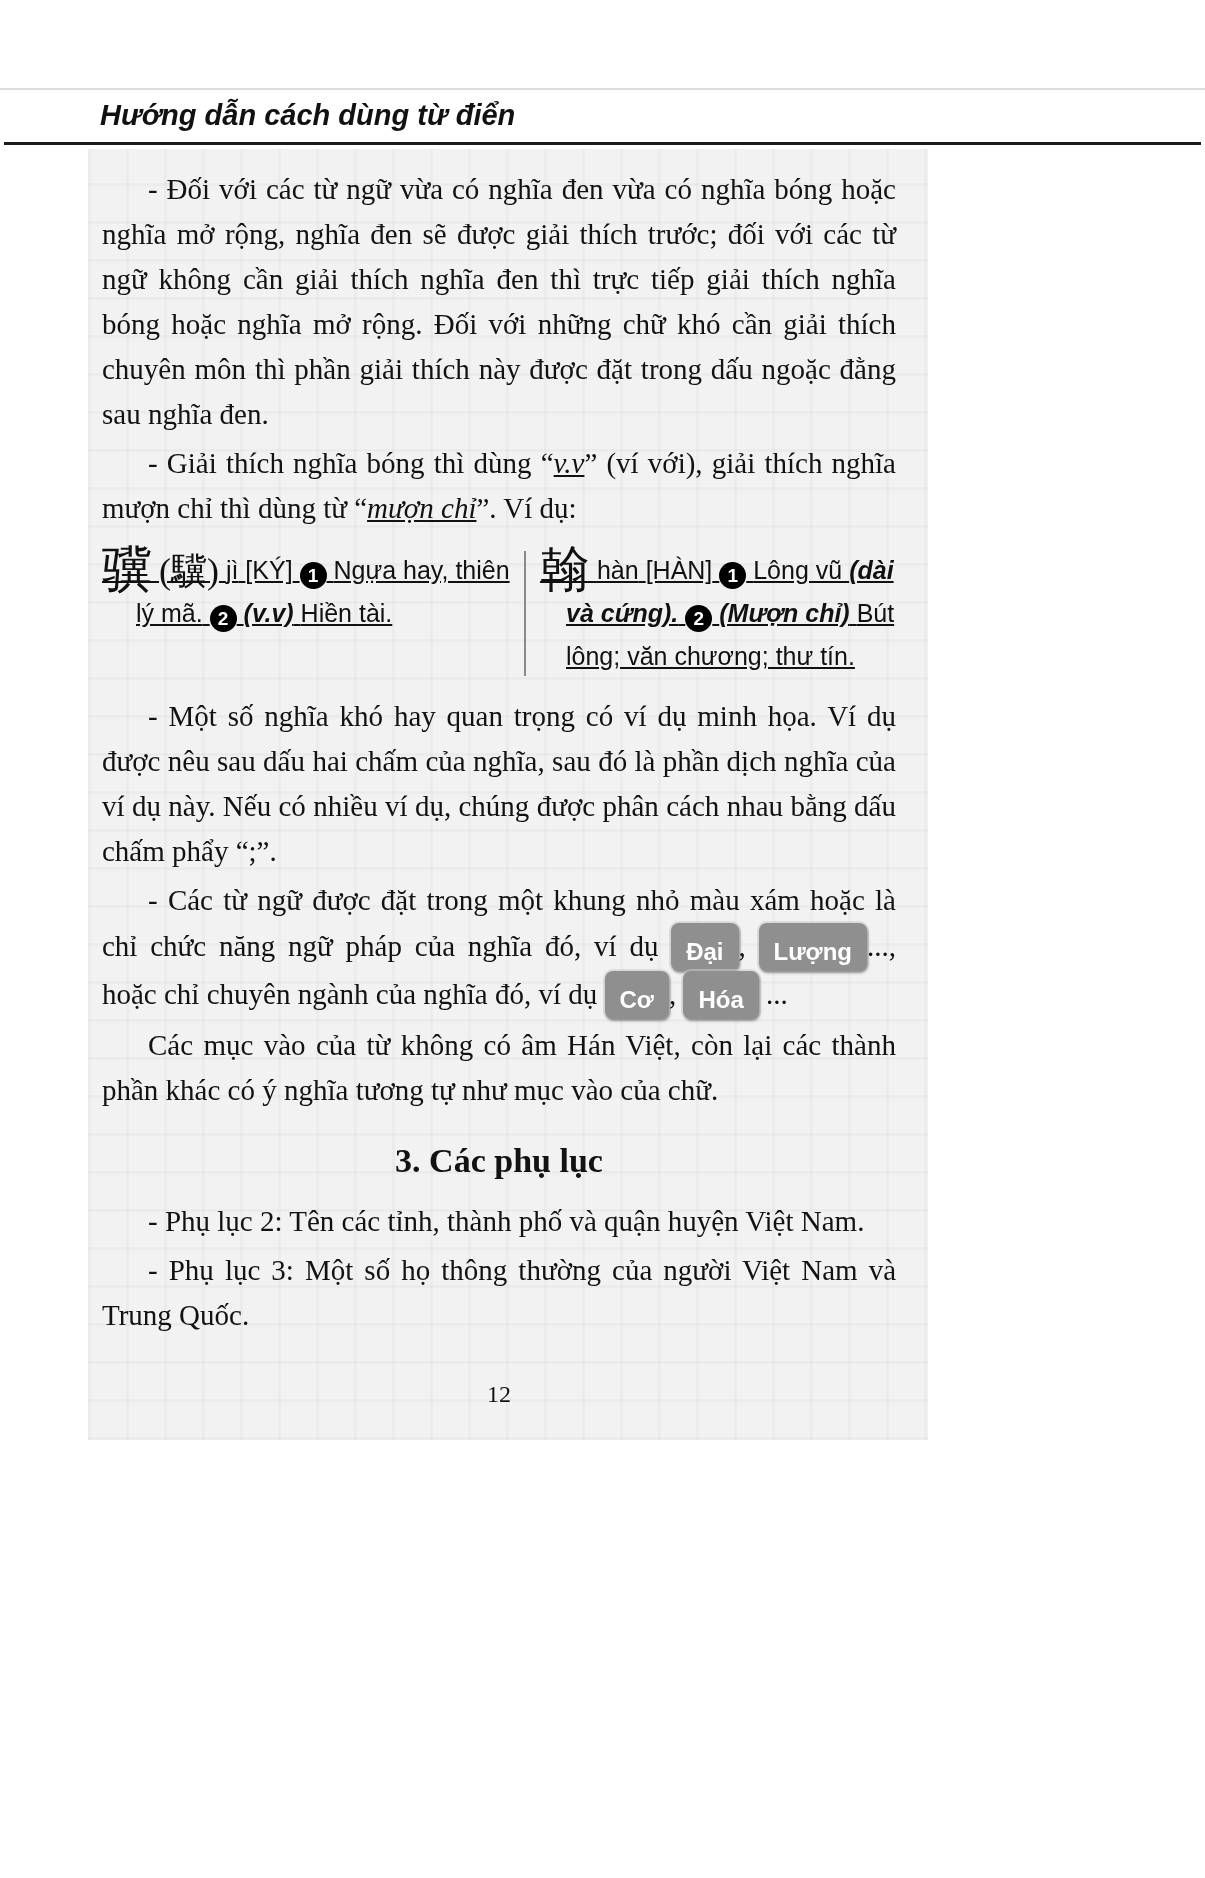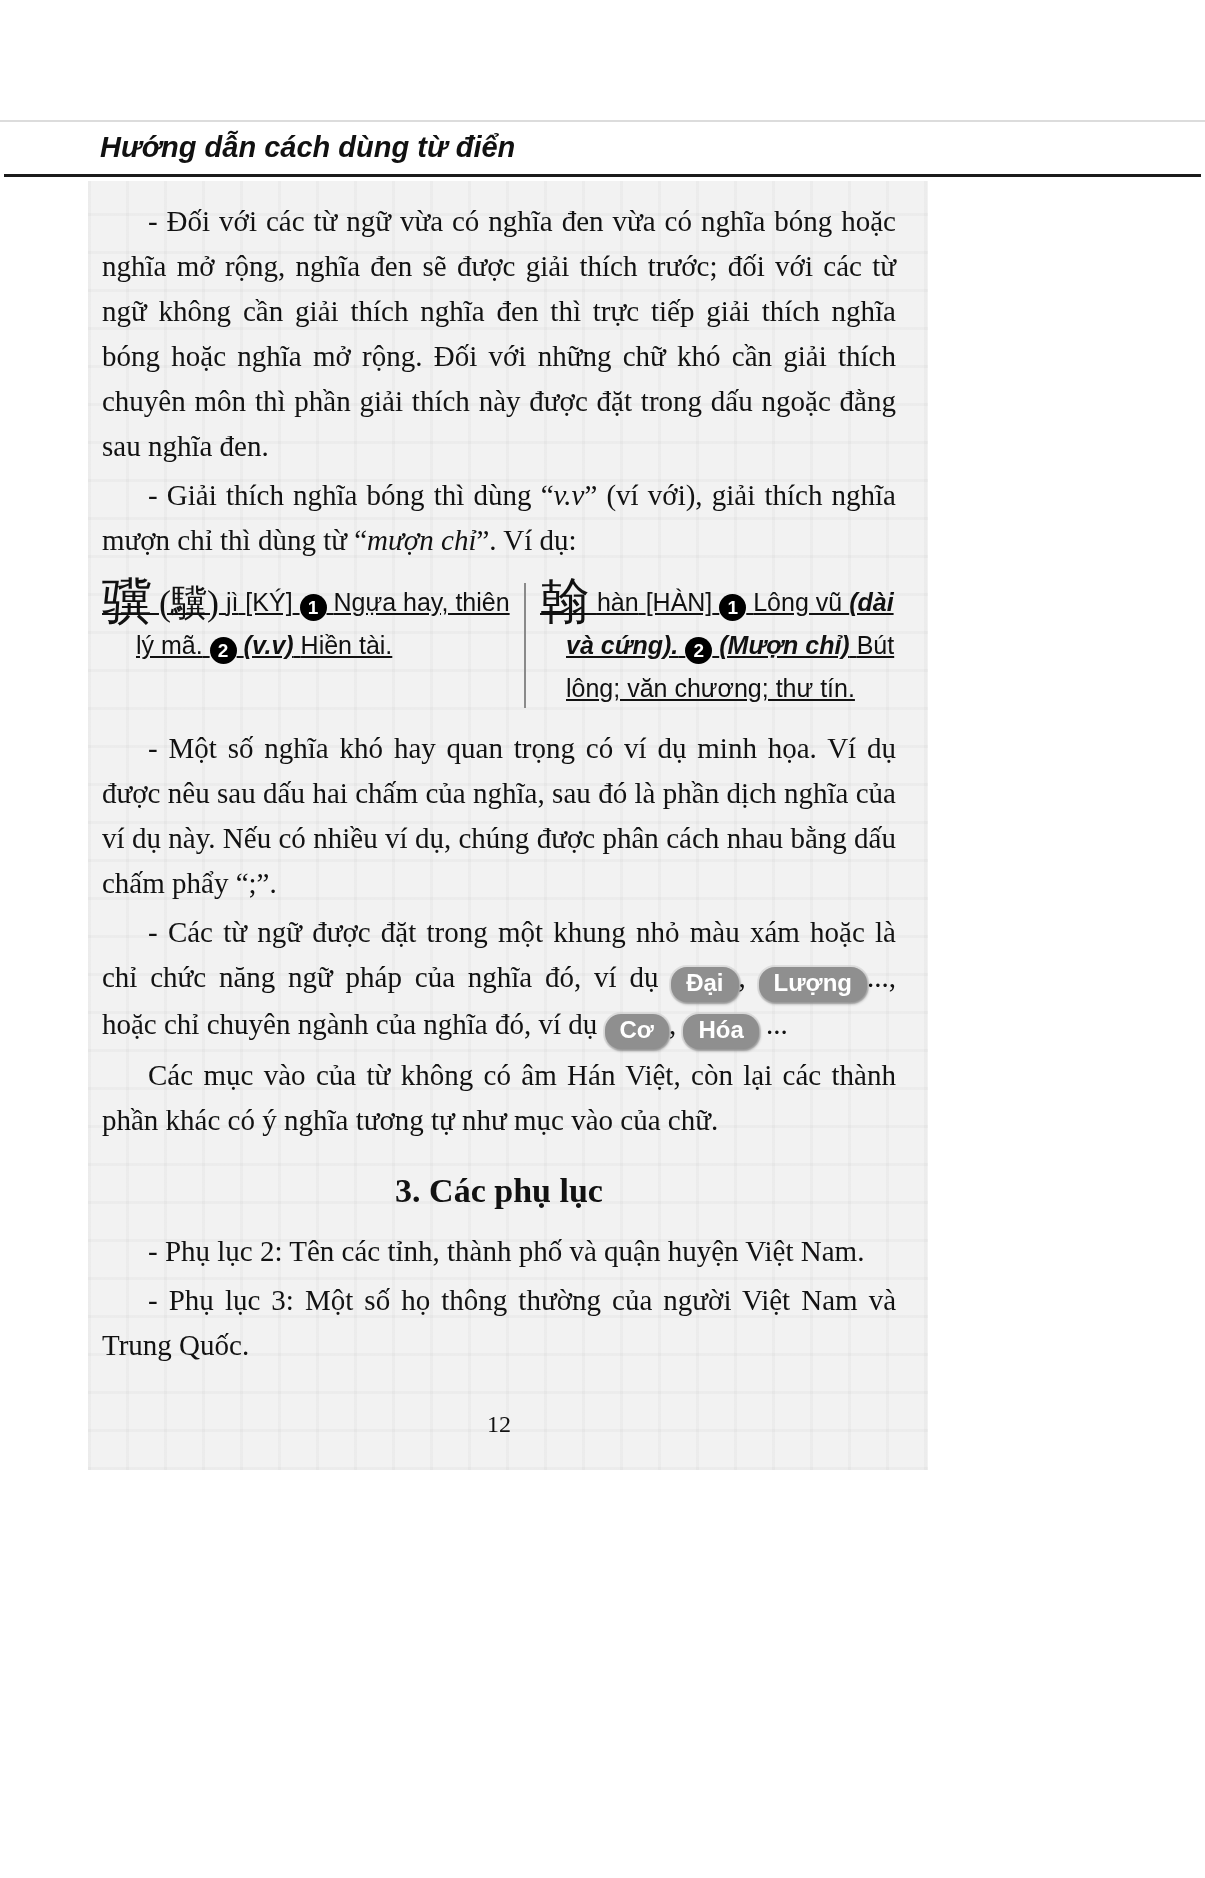--- a/index.html
+++ b/index.html
@@ -4,21 +4,20 @@
 <style>
   html, body { margin: 0; padding: 0; background: #ffffff; }
   .page {
     width: 1205px;
     height: 1488px;
     background: #ffffff;
     position: relative;
     overflow: hidden;
     color: #121212;
     font-family: "Liberation Serif", serif;
-    margin-top: 32px;
   }
   .top-light-rule {
     margin-top: 88px;
     height: 2px;
     background: #dcdcdc;
   }
   .running-head {
     margin: 8px 0 10px 100px;
     font: italic bold 29px/34px "Liberation Sans", sans-serif;
     color: #111;
@@ -39,21 +38,21 @@
       repeating-linear-gradient(0deg, rgba(130,130,130,0.055) 0 3px, transparent 3px 38px),
       repeating-linear-gradient(90deg, rgba(130,130,130,0.055) 0 3px, transparent 3px 38px);
   }
   .para {
     font-size: 29px;
     line-height: 45px;
     text-align: justify;
     text-indent: 46px;
     margin: 0 0 4px 0;
   }
-  .it { font-style: italic; }
+  .it { font-style: italic; text-decoration: underline; }
   .example {
     display: flex;
     align-items: stretch;
     margin: 18px 0 16px 0;
     font-family: "Liberation Sans", sans-serif;
     color: #111;
     text-decoration: underline;
   }
   .entry {
     font-size: 25px;
@@ -97,22 +96,22 @@
     text-align: center;
     text-indent: 0;
     vertical-align: -3px;
   }
   .senselabel { font-style: italic; font-weight: bold; }
   .badge {
     display: inline-block;
     background: #8f8f8f;
     color: #ffffff;
     font: bold 24px/30px "Liberation Sans", sans-serif;
-    padding: 1px 15px 4px 15px;
-    border-radius: 16px;
+    padding: 14px 15px 4px 15px;
+    border-radius: 8px;
     text-indent: 0;
     vertical-align: -4px;
     box-shadow: 1px 2px 3px rgba(0,0,0,0.35), 0 0 0 2px rgba(205,205,205,0.55);
   }
   .section-heading {
     font: bold 34px/48px "Liberation Serif", serif;
     margin: 24px 0 14px 0;
     text-indent: 0;
     text-align: center;
   }

